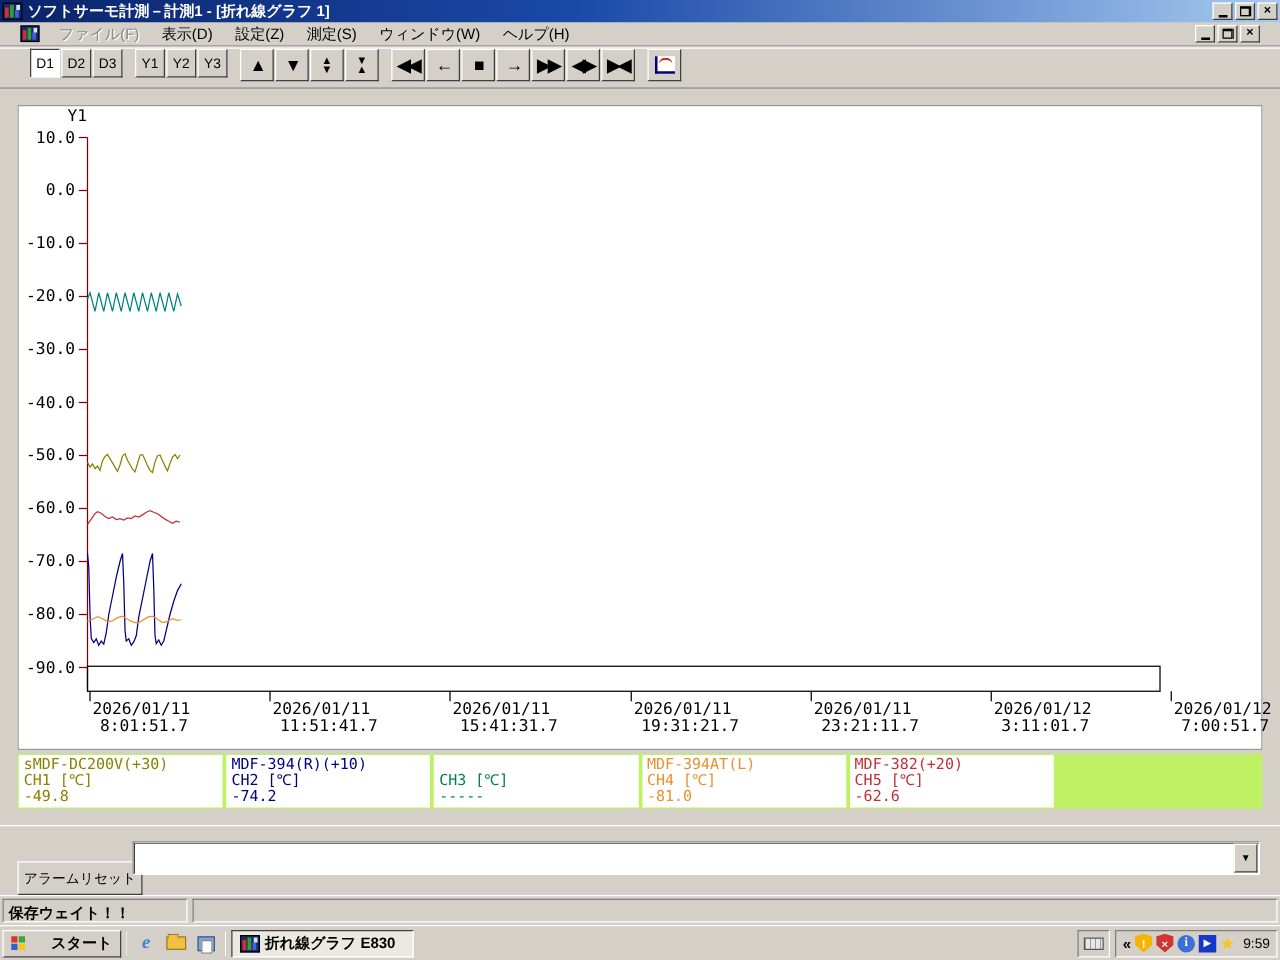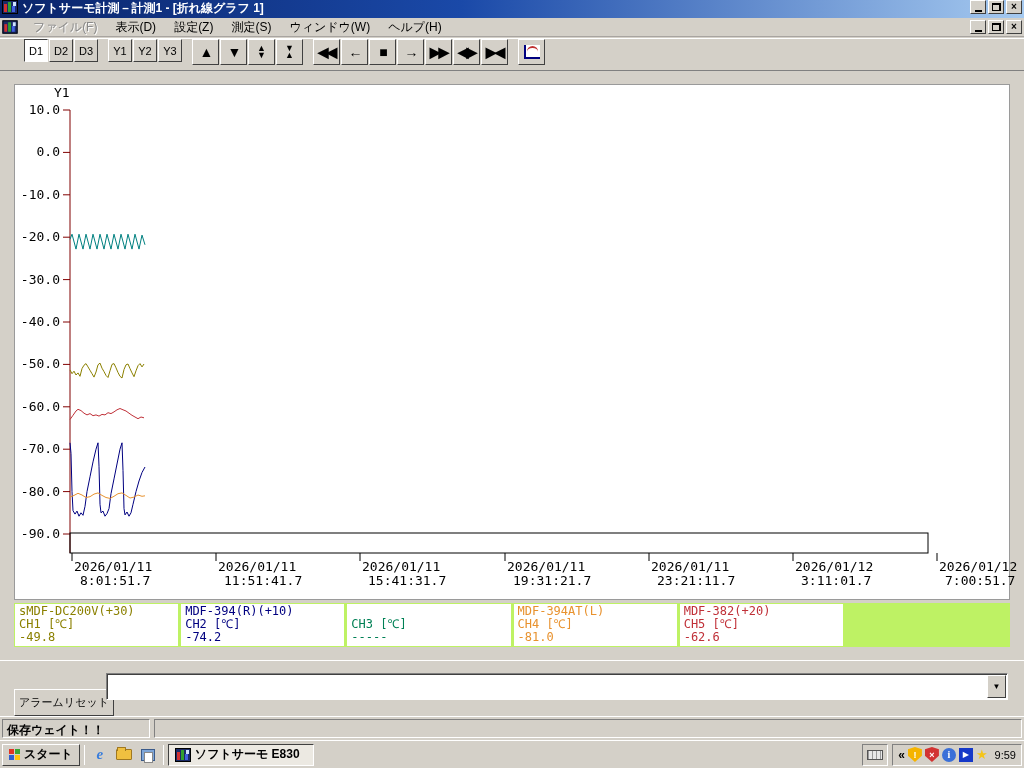--- a/index.html
+++ b/index.html
@@ -3,41 +3,41 @@
 <meta charset="utf-8">
 <style>
   * { margin:0; padding:0; box-sizing:border-box; }
   html,body { width:1024px; height:768px; overflow:hidden; }
   body { font-family:"Liberation Sans", sans-serif; background:#d4d0c8; }
   .screen { position:relative; width:1024px; height:768px; background:#d4d0c8; }
 
   
   .titlebar { position:absolute; left:0; top:0; width:1024px; height:18px;
     background:linear-gradient(to right,#0a246a,#1a49a8 45%,#a6caf0);
-    display:flex; align-items:flex-start; padding:0 2px; }
+    display:flex; align-items:center; padding:0 2px; }
   .title-text { color:#fff; font-size:12px; font-weight:bold; margin-left:4px; flex:1;
     white-space:nowrap; overflow:hidden; }
   .app-icon { width:16px; height:14px; background:#1a2a66; position:relative; display:inline-block; flex:none; border:1px solid #000; }
   .app-icon i { position:absolute; bottom:1px; width:3px; display:block; }
   .app-icon .b1 { left:1px; height:8px; background:#d03030; }
   .app-icon .b2 { left:5px; height:10px; background:#30a030; }
   .app-icon .b3 { left:9px; height:6px; background:#4060e0; }
   .app-icon .sky { position:absolute; right:1px; top:1px; width:3px; height:4px; background:#cfe4ff; }
   .win-controls { display:flex; gap:2px; }
   .wbtn { width:16px; height:14px; background:#d4d0c8; border:1px solid;
     border-color:#fff #404040 #404040 #fff; display:flex; align-items:center; justify-content:center;
     font-size:10px; font-weight:bold; color:#000; line-height:1; padding:0; }
   .glyph-min { width:7px; height:2px; background:#000; margin-top:7px; }
   .glyph-restore { position:relative; width:9px; height:8px; }
   .glyph-restore::before { content:""; position:absolute; right:0; top:0; width:6px; height:5px; border:1px solid #000; border-top-width:2px; background:#d4d0c8; }
   .glyph-restore::after { content:""; position:absolute; left:0; bottom:0; width:6px; height:5px; border:1px solid #000; border-top-width:2px; background:#d4d0c8; }
 
   
   .menubar { position:absolute; left:0; top:18px; width:1024px; height:19px; background:#d4d0c8;
-    display:flex; align-items:center; padding:0 2px; border-bottom:1px solid #a8a4a0; }
+    display:flex; align-items:center; padding:0 16px; border-bottom:1px solid #a8a4a0; }
   .menubar .app-icon { transform:scale(0.95); margin-right:6px; }
   #menu-items { display:flex; height:100%; align-items:center; flex:1; }
   .menu-item { font-size:12px; color:#000; padding:1px 9px; cursor:default; }
   .menu-item.disabled { color:#888; text-shadow:1px 1px 0 #fff; }
   .menubar .win-controls { margin-left:auto; }
 
   
   .toolbar { position:absolute; left:0; top:38px; width:1024px; height:33px; background:#d4d0c8;
     border-top:1px solid #fff; border-bottom:1px solid #808080;
     display:flex; align-items:flex-start; padding-left:24px; }
@@ -85,21 +85,21 @@
     display:flex; align-items:center; gap:4px; padding:2px; border-top:1px solid #fff; }
   .status-cell { height:19px; border:1px solid; border-color:#808080 #fff #fff #808080;
     font-size:12px; color:#000; padding:2px 4px; white-space:nowrap; overflow:hidden;font-weight:bold; }
   .status-cell.first { width:148px; }
   .status-cell.wide { flex:1; }
 
   
   .taskbar { position:absolute; left:0; top:740px; width:1024px; height:28px; background:#d4d0c8;
     border-top:1px solid #fff; display:flex; align-items:center; padding:0 2px; }
   .start { height:22px; background:#d4d0c8; border:1px solid; border-color:#fff #404040 #404040 #fff;
-    display:flex; align-items:center; gap:3px; font-size:12px; font-weight:bold; color:#000;
+    display:flex; align-items:center; gap:20px; font-size:12px; font-weight:bold; color:#000;
     padding:0 6px; font-family:"Liberation Sans",sans-serif; }
   .winlogo { width:12px; height:12px; display:grid; grid-template-columns:5px 5px; grid-template-rows:5px 5px; gap:1px; }
   .winlogo i { display:block; }
   .winlogo .r { background:#e03424; } .winlogo .g { background:#3aa635; }
   .winlogo .bl { background:#2f5fd0; } .winlogo .y { background:#ffc40d; }
   .tb-divider { width:1px; height:20px; background:#808080; border-right:1px solid #fff; margin:0 4px; }
   .quicklaunch { display:flex; align-items:center; gap:6px; padding:0 2px; }
   .ql-icon { width:18px; height:18px; display:flex; align-items:center; justify-content:center; }
   .ie-e { color:#3a7edc; font-size:15px; font-weight:bold; font-style:italic; font-family:"Liberation Serif",serif; }
   .folder-glyph { position:relative; width:16px; height:11px; background:#f0c040; border:1px solid #a07820; border-radius:1px; }
@@ -330,21 +330,21 @@
         </span>
     </span>
     <span class="tb-divider"></span>
     <button class="taskbtn">
       <span class="app-icon">
           <i class="b1"></i>
           <i class="b2"></i>
           <i class="b3"></i>
           <span class="sky"></span>
         </span>
-      <span>ソフトサーモ E830</span>
+      <span>折れ線グラフ E830</span>
     </button>
     <span class="tb-spacer"></span>
     <span class="kbd-panel">
         <span class="kbd-glyph"></span>
       </span>
     <span class="tray" id="tray">
         <span class="tray-chevron">«</span>
         <span class="shield" style="background: rgb(245, 180, 0);">!</span>
         <span class="shield" style="background: rgb(210, 51, 51);">×</span>
         <span class="circle-ic" style="background: rgb(58, 111, 216);">i</span>

